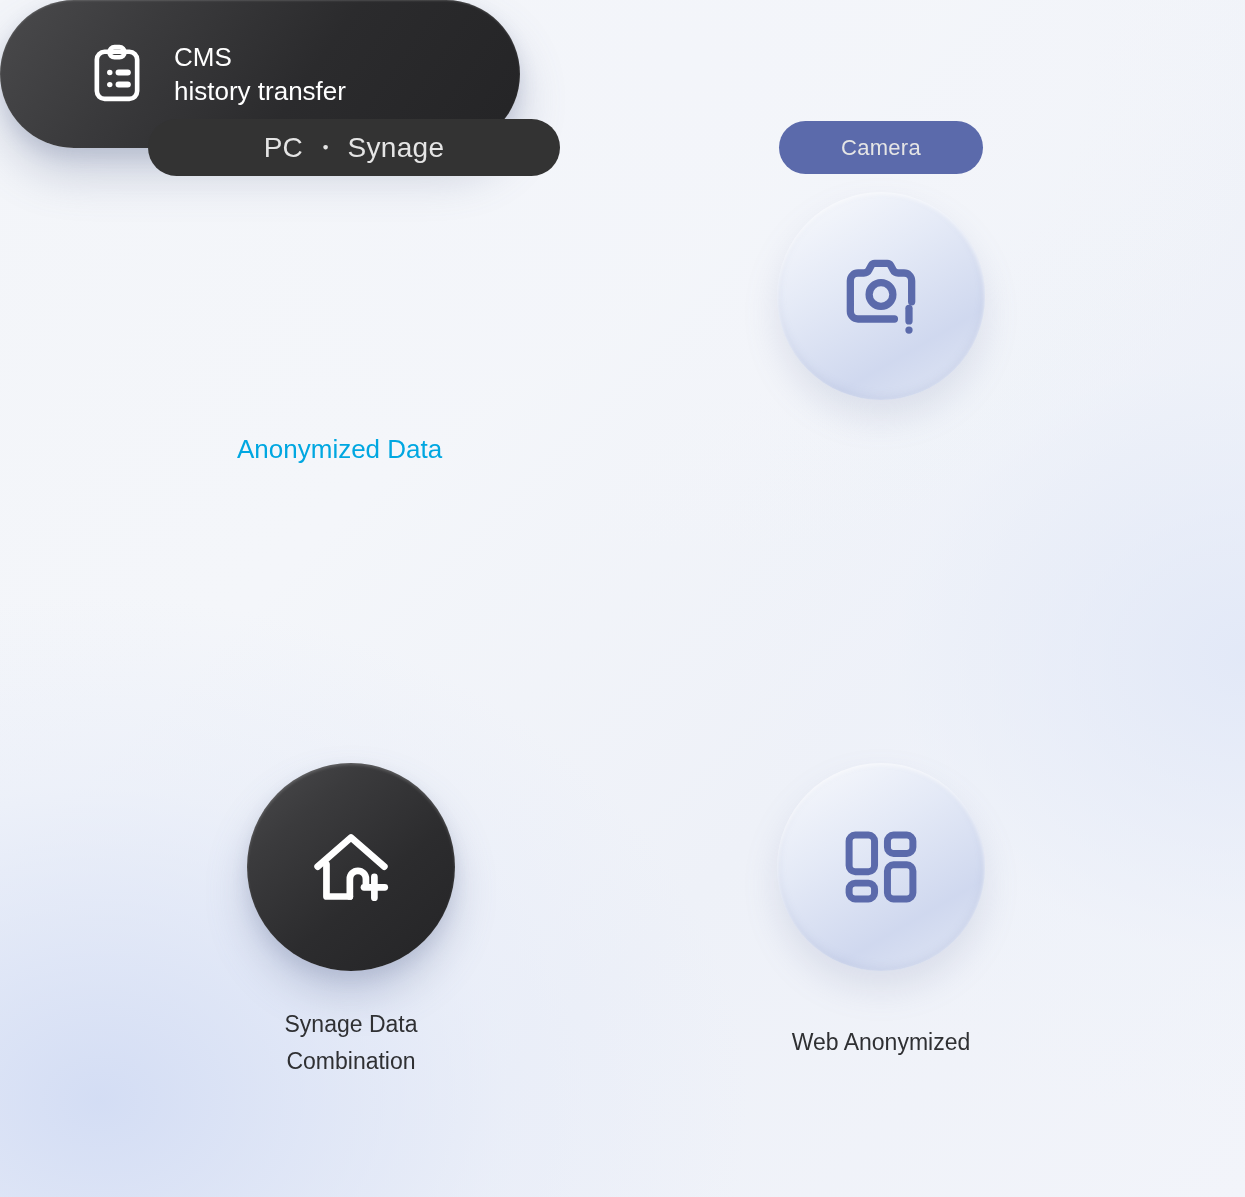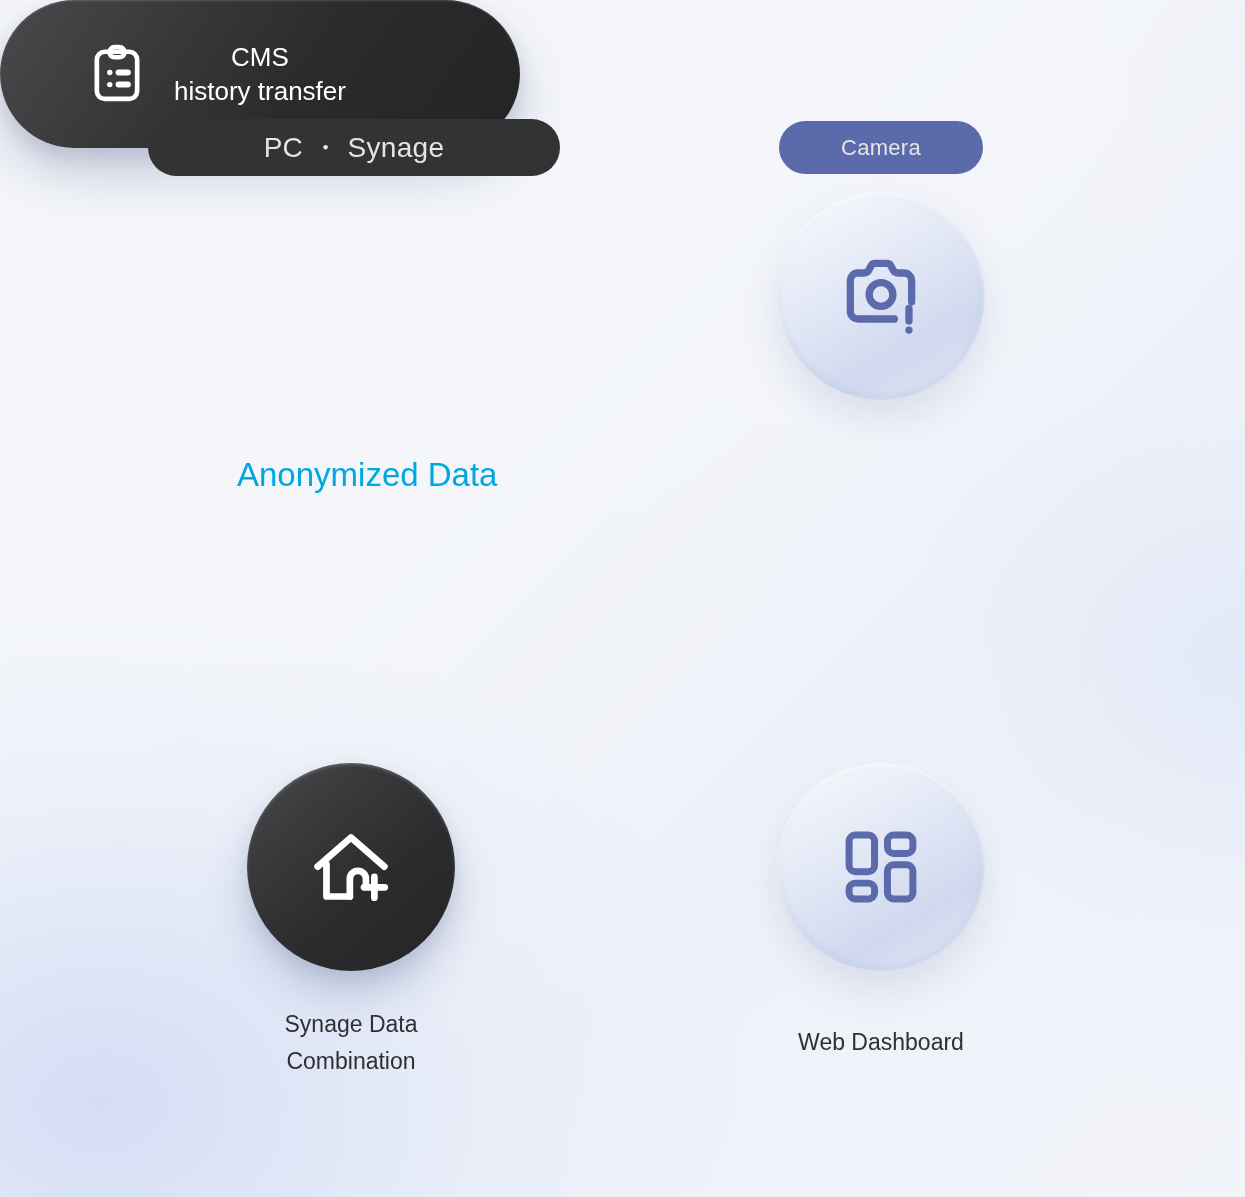--- a/index.html
+++ b/index.html
@@ -76,21 +76,20 @@
     background: linear-gradient(125deg, #4a4a4c 0%, #3a3a3c 28%, #2b2b2d 58%, #242426 100%);
     box-shadow:
       0 26px 46px rgba(100,112,150,0.30),
       0 8px 18px rgba(100,112,150,0.18),
       inset 0 1px 2px rgba(255,255,255,0.16);
     display: flex;
     align-items: center;
     justify-content: flex-start;
     padding-left: 86px;
     gap: 26px;
-    text-align: center;
   }
   #pill-cms::before {
     content: "";
     position: absolute;
     inset: -2px;
     border-radius: 999px;
     background: linear-gradient(150deg, rgba(150,165,205,0.85) 0%, rgba(200,210,232,0.25) 30%, rgba(255,255,255,0) 55%);
     z-index: -1;
   }
   .cms-text {
@@ -160,22 +159,22 @@
   }
 
   
   .free-text {
     position: absolute;
     white-space: nowrap;
   }
 
   #text-anonymized {
     left: 237px;
-    top: 456px;
-    font-size: 33px;
+    top: 434px;
+    font-size: 26px;
     color: #00a7e1;
   }
 
   .caption {
     position: absolute;
     text-align: center;
     font-size: 23px;
     color: #2f3033;
     line-height: 1.62;
   }
@@ -259,16 +258,16 @@
       <svg class="icon-svg" width="86" height="86" viewBox="0 0 24 24" fill="none" stroke="#5b6aab" stroke-width="1.95" stroke-linecap="round" stroke-linejoin="round">
         <rect x="3.1" y="3.1" width="7.1" height="10.2" rx="1.7"></rect>
         <rect x="13.8" y="3.1" width="7.1" height="5.1" rx="1.7"></rect>
         <rect x="3.1" y="16.5" width="7.1" height="4.4" rx="1.7"></rect>
         <rect x="13.8" y="11.4" width="7.1" height="9.5" rx="1.7"></rect>
       </svg>
     </span>
   </div>
 
   <div class="caption" id="caption-dashboard">
-    <div>Web Dashboard</div>
+    <div>Web Anonymized</div>
   </div>
 
 </div>
 
 </body></html>

